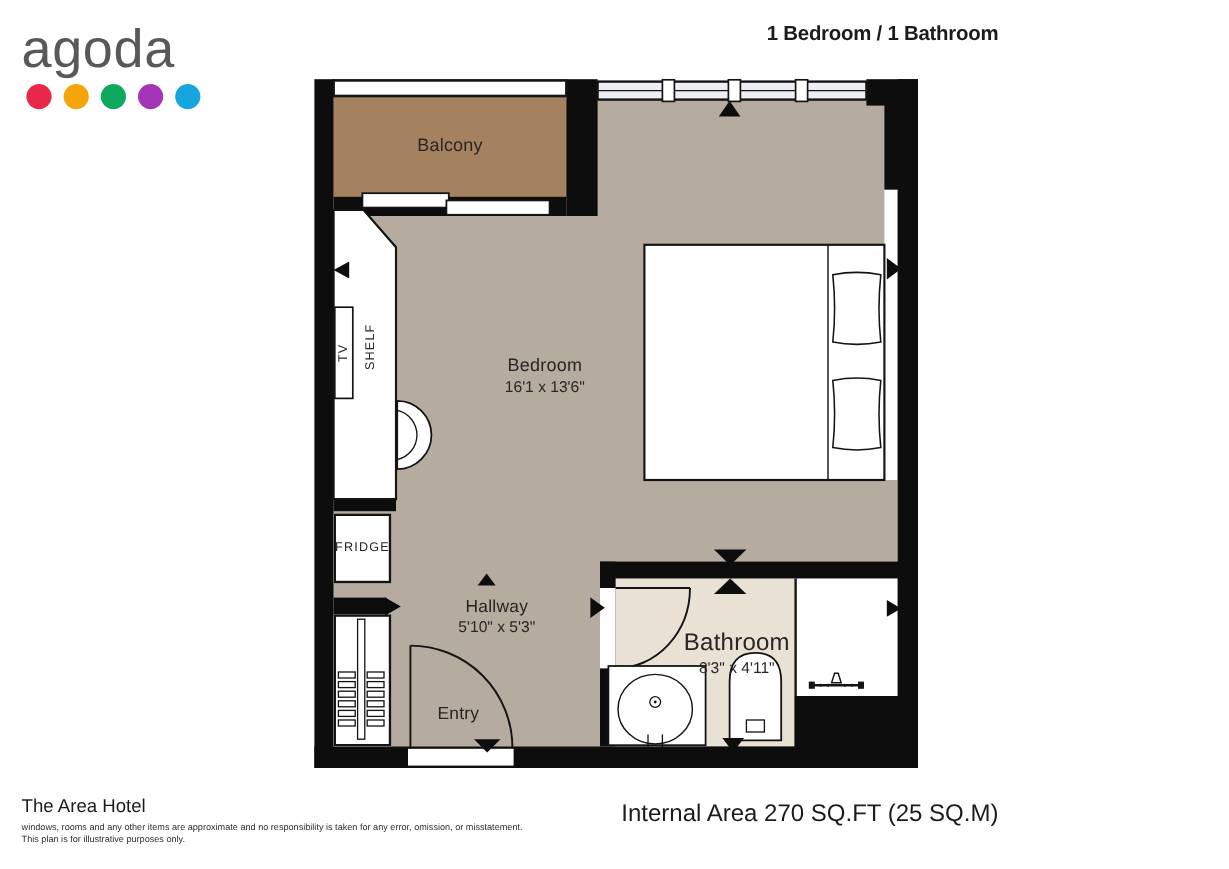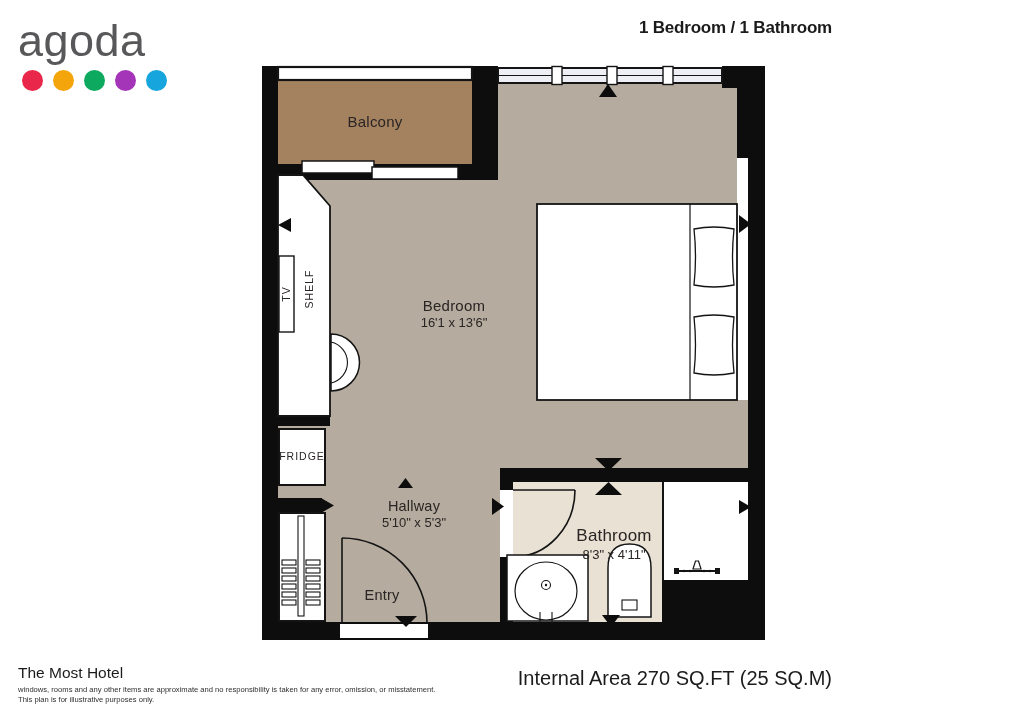--- a/index.html
+++ b/index.html
@@ -199,27 +199,27 @@
       <span>FRIDGE</span>
     </div>
     <div class="plan-label" style="left:152px; top:450px;">
       <div class="lbl-room" style="font-size:14.5px;">Hallway</div>
       <div class="lbl-dim">5'10" x 5'3"</div>
     </div>
     <div class="plan-label lbl-room" style="left:120px; top:531px; font-size:14.5px;">
       <span>Entry</span>
     </div>
     <div class="plan-label" style="left:352px; top:464px;">
-      <div class="lbl-room" style="font-size:17px;margin-top:32px;">Bathroom</div>
+      <div class="lbl-room" style="font-size:20px;margin-top:32px;">Bathroom</div>
       <div class="lbl-dim">8'3" x 4'11"</div>
     </div>
   </div>
 
   <div class="footer-left">
-    <div class="hotel-name">The Most Hotel</div>
+    <div class="hotel-name">The Area Hotel</div>
     <div class="disclaimer">
       <div>windows, rooms and any other items are approximate and no responsibility is taken for any error, omission, or misstatement.</div>
       <div>This plan is for illustrative purposes only.</div>
     </div>
   </div>
   <div class="area-text">Internal Area 270 SQ.FT (25 SQ.M)</div>
 
 </div>
 
 </body></html>

